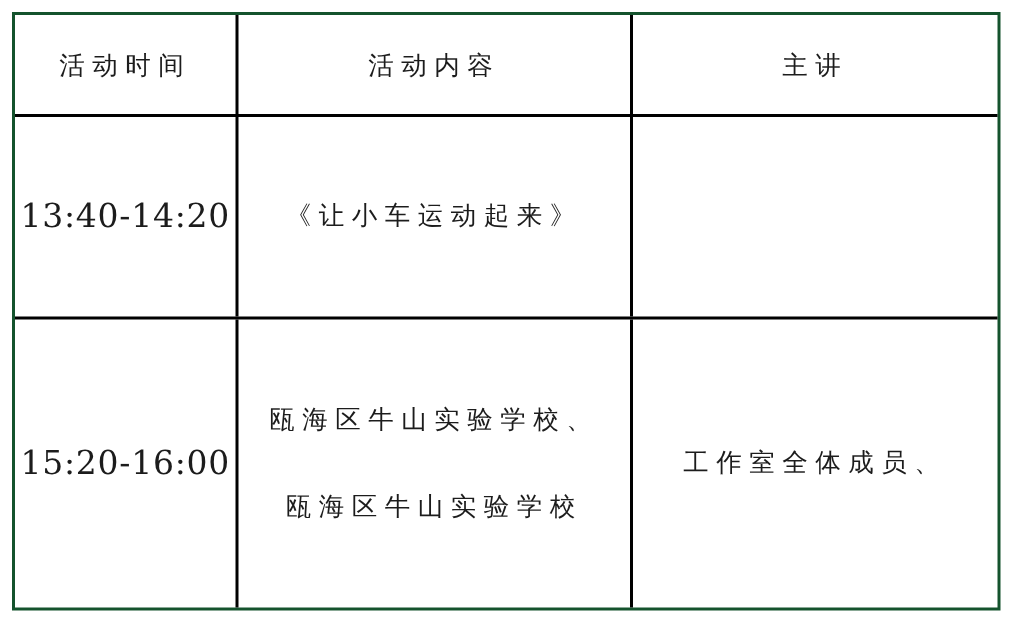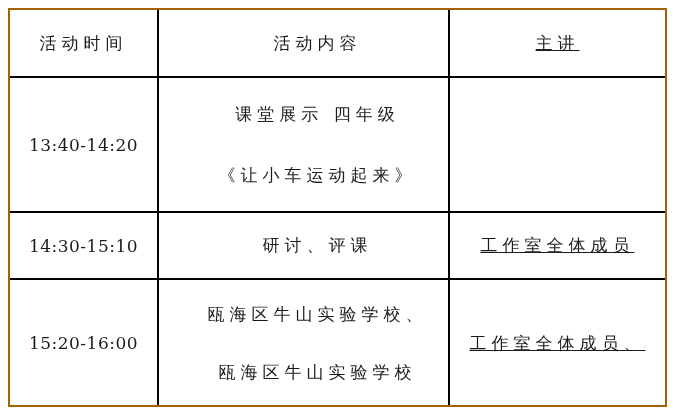--- a/index.html
+++ b/index.html
@@ -14,21 +14,21 @@
     font-family: "DejaVu Serif", "Liberation Serif", serif;
     color: #1c1c1c;
     overflow: hidden;
   }
   .activity-table {
     position: absolute;
     left: 8px;
     top: 8px;
     width: 659px;
     height: 399px;
-    border: 2px solid #a16207;
+    border: 2px solid #14532d;
     box-sizing: border-box;
     display: flex;
     flex-direction: column;
     background: #ffffff;
   }
   .t-row {
     display: flex;
     flex-direction: row;
     border-bottom: 2px solid #000000;
     box-sizing: border-box;
@@ -47,30 +47,30 @@
     display: flex;
     flex-direction: column;
     align-items: center;
     justify-content: center;
     text-align: center;
     overflow: hidden;
   }
   .t-cell:last-child { border-right: none; }
 
   .col-time    { flex: 0 0 149px; }
-  .col-content { flex: 0 0 263px; margin-left: 28px; }
-  .col-speaker { flex: 1 1 auto; text-decoration: underline; }
+  .col-content { flex: 0 0 263px; }
+  .col-speaker { flex: 1 1 auto; }
 
   .cn {
     font-size: 17px;
     letter-spacing: 5px;
     white-space: nowrap;
   }
   .time-text {
-    font-size: 17px;
+    font-size: 22px;
     letter-spacing: 0.5px;
     white-space: nowrap;
   }
   .row-tall-1 .line { line-height: 61px; }
   .row-tall-2 .line { line-height: 58px; }
   .line { display: block; }
 </style>
 </head>
 <body>
 
@@ -86,38 +86,26 @@
     <div class="t-cell col-speaker">
       <span class="cn">主讲</span>
     </div>
   </div>
 
   <div class="t-row row-tall-1">
     <div class="t-cell col-time">
       <span class="time-text">13:40-14:20</span>
     </div>
     <div class="t-cell col-content">
-      <span class="cn line">课堂展示 四年级</span>
       <span class="cn line">《让小车运动起来》</span>
     </div>
     <div class="t-cell col-speaker">
     </div>
   </div>
 
-  <div class="t-row row-short">
-    <div class="t-cell col-time">
-      <span class="time-text">14:30-15:10</span>
-    </div>
-    <div class="t-cell col-content">
-      <span class="cn">研讨、评课</span>
-    </div>
-    <div class="t-cell col-speaker">
-      <span class="cn">工作室全体成员</span>
-    </div>
-  </div>
 
   <div class="t-row row-tall-2">
     <div class="t-cell col-time">
       <span class="time-text">15:20-16:00</span>
     </div>
     <div class="t-cell col-content">
       <span class="cn line">瓯海区牛山实验学校、</span>
       <span class="cn line">瓯海区牛山实验学校</span>
     </div>
     <div class="t-cell col-speaker">

